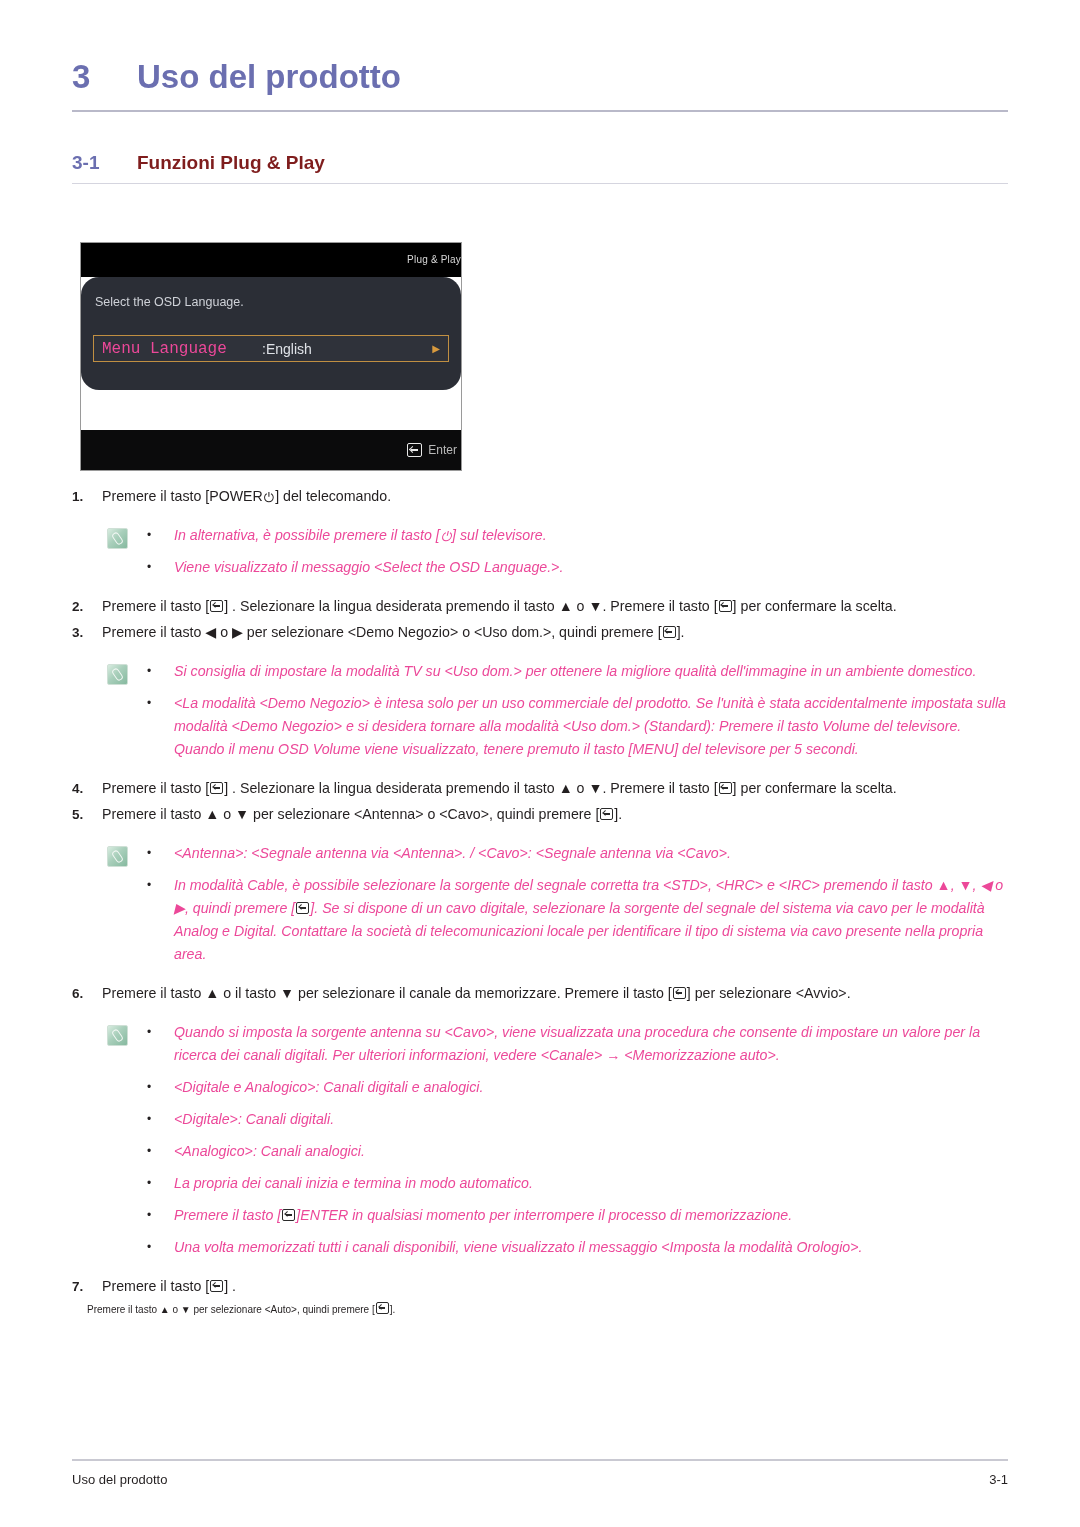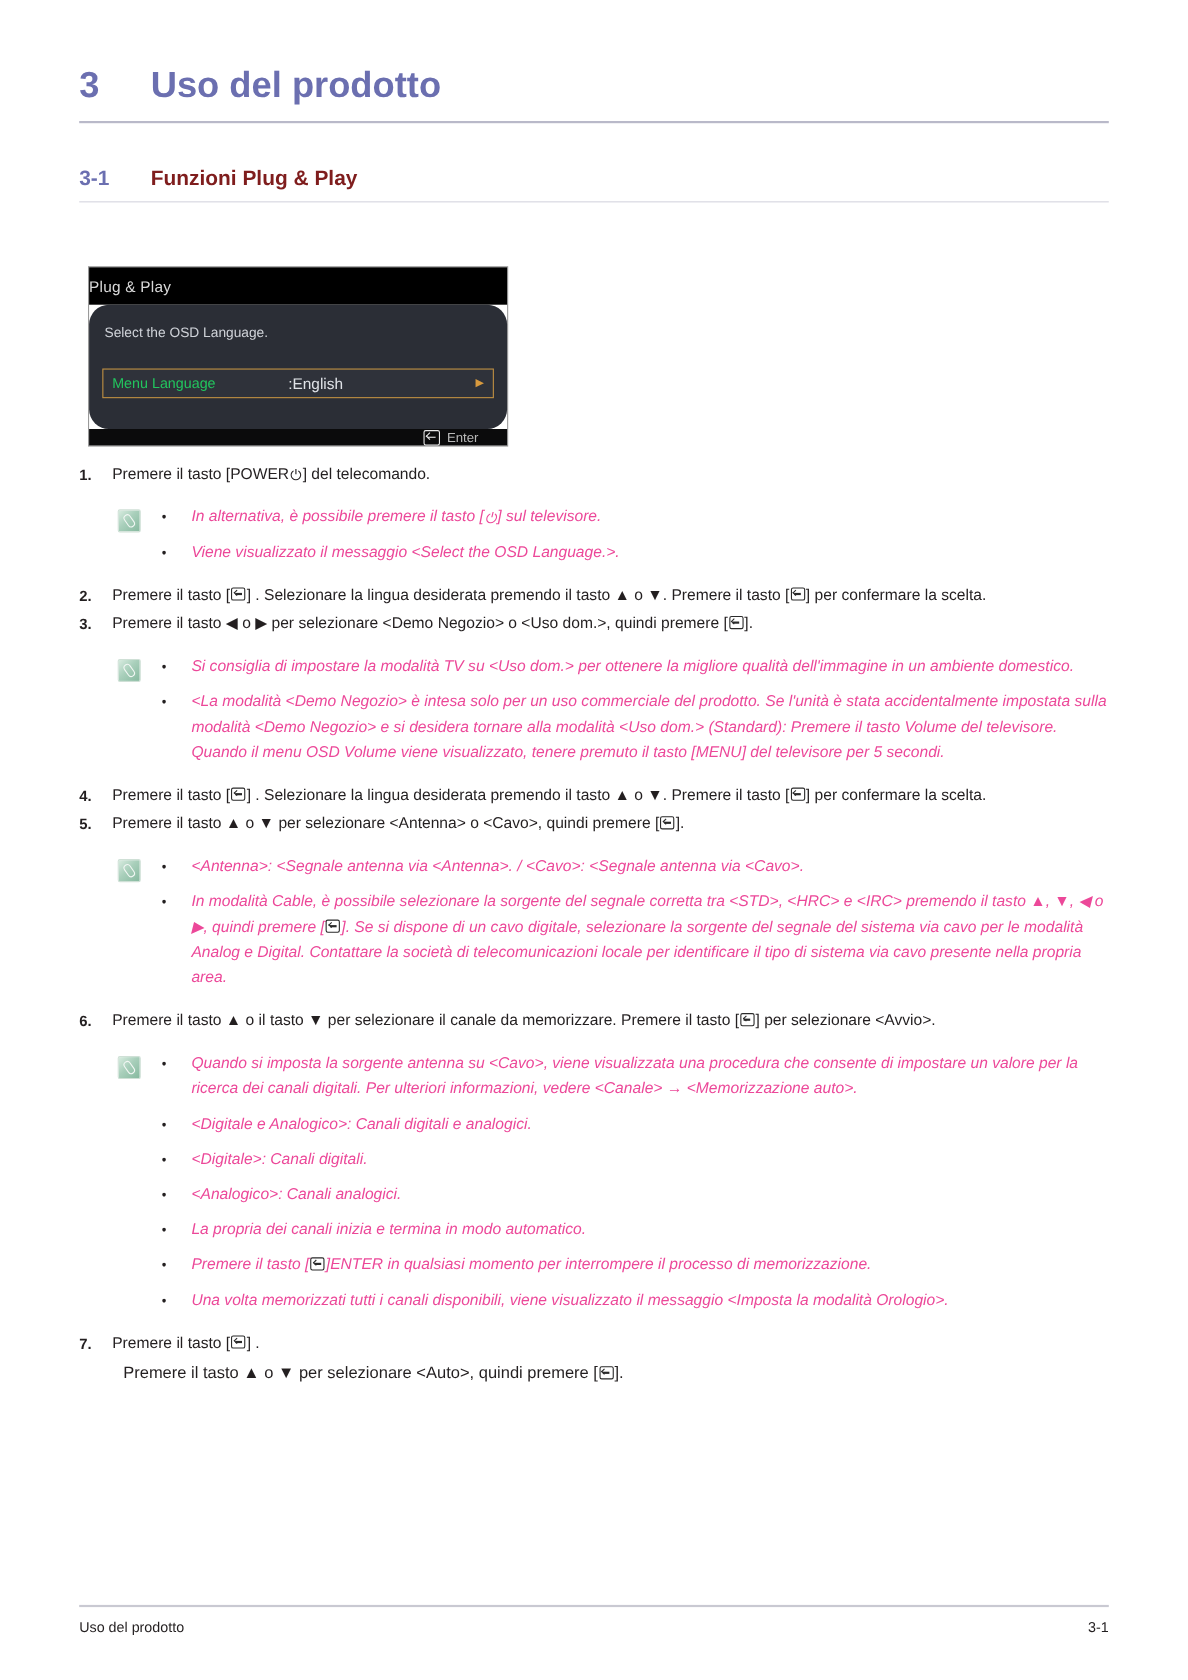--- a/index.html
+++ b/index.html
@@ -82,22 +82,22 @@
     width: 382px;
     border: 1px solid #9a9a9a;
     box-sizing: border-box;
     font-family: "Liberation Sans", sans-serif;
   }
   .osd-titlebar {
     background: #000000;
     color: #d8d8d8;
     height: 34px;
     line-height: 34px;
-    text-align: left;
-    font-size: 14px;
+    text-align: right;
+    font-size: 10px;
     letter-spacing: .2px;
   }
   .osd-body {
     background: #2b2e36;
     padding: 14px 12px 12px 12px;
     min-height: 113px;
     box-sizing: border-box;
     position: relative;
     border-radius: 18px;
   }
@@ -109,42 +109,44 @@
   .osd-row {
     border: 1px solid #c08f42;
     height: 27px;
     display: flex;
     align-items: center;
     padding: 0 8px;
     box-sizing: border-box;
     background: #2f323a;
   }
   .osd-row-label {
-    color: #22c55e;
-    font-size: 13px;
+    color: #ec4899;
+    font-size: 16px;
     flex: 0 0 160px;
+    font-family: Liberation Mono, monospace;
   }
   .osd-row-value {
     color: #dfe2e7;
     font-size: 14px;
     flex: 1 1 auto;
   }
   .osd-row-arrow {
     color: #d89a3e;
     font-size: 10px;
     line-height: 1;
   }
   .osd-footer {
     background: #0b0b0c;
-    height: 15px;
+    height: 40px;
     display: flex;
     align-items: center;
     justify-content: flex-end;
-    padding-right: 26px;
+    padding-right: 4px;
     gap: 6px;
+    margin-top: 40px;
   }
   .osd-footer-label {
     color: #b9b9b9;
     font-size: 12px;
   }
   .enter-key-box {
     display: inline-block;
     width: 15px;
     height: 14px;
     border: 1.5px solid #e8e8e8;
@@ -197,22 +199,22 @@
     flex: 0 0 30px;
     font-weight: bold;
     font-size: 13.5px;
     padding-top: 1px;
   }
   .step-text {
     flex: 1 1 auto;
     max-width: 910px;
   }
   .step-sub {
-    margin-left: 40px;
-    font-size: 15px;
+    margin-left: 15px;
+    font-size: 10px;
     line-height: 1.62;
     margin-top: 4px;
   }
 
   
   .noteblock {
     display: flex;
     margin-top: 16px;
     margin-bottom: 16px;
   }

